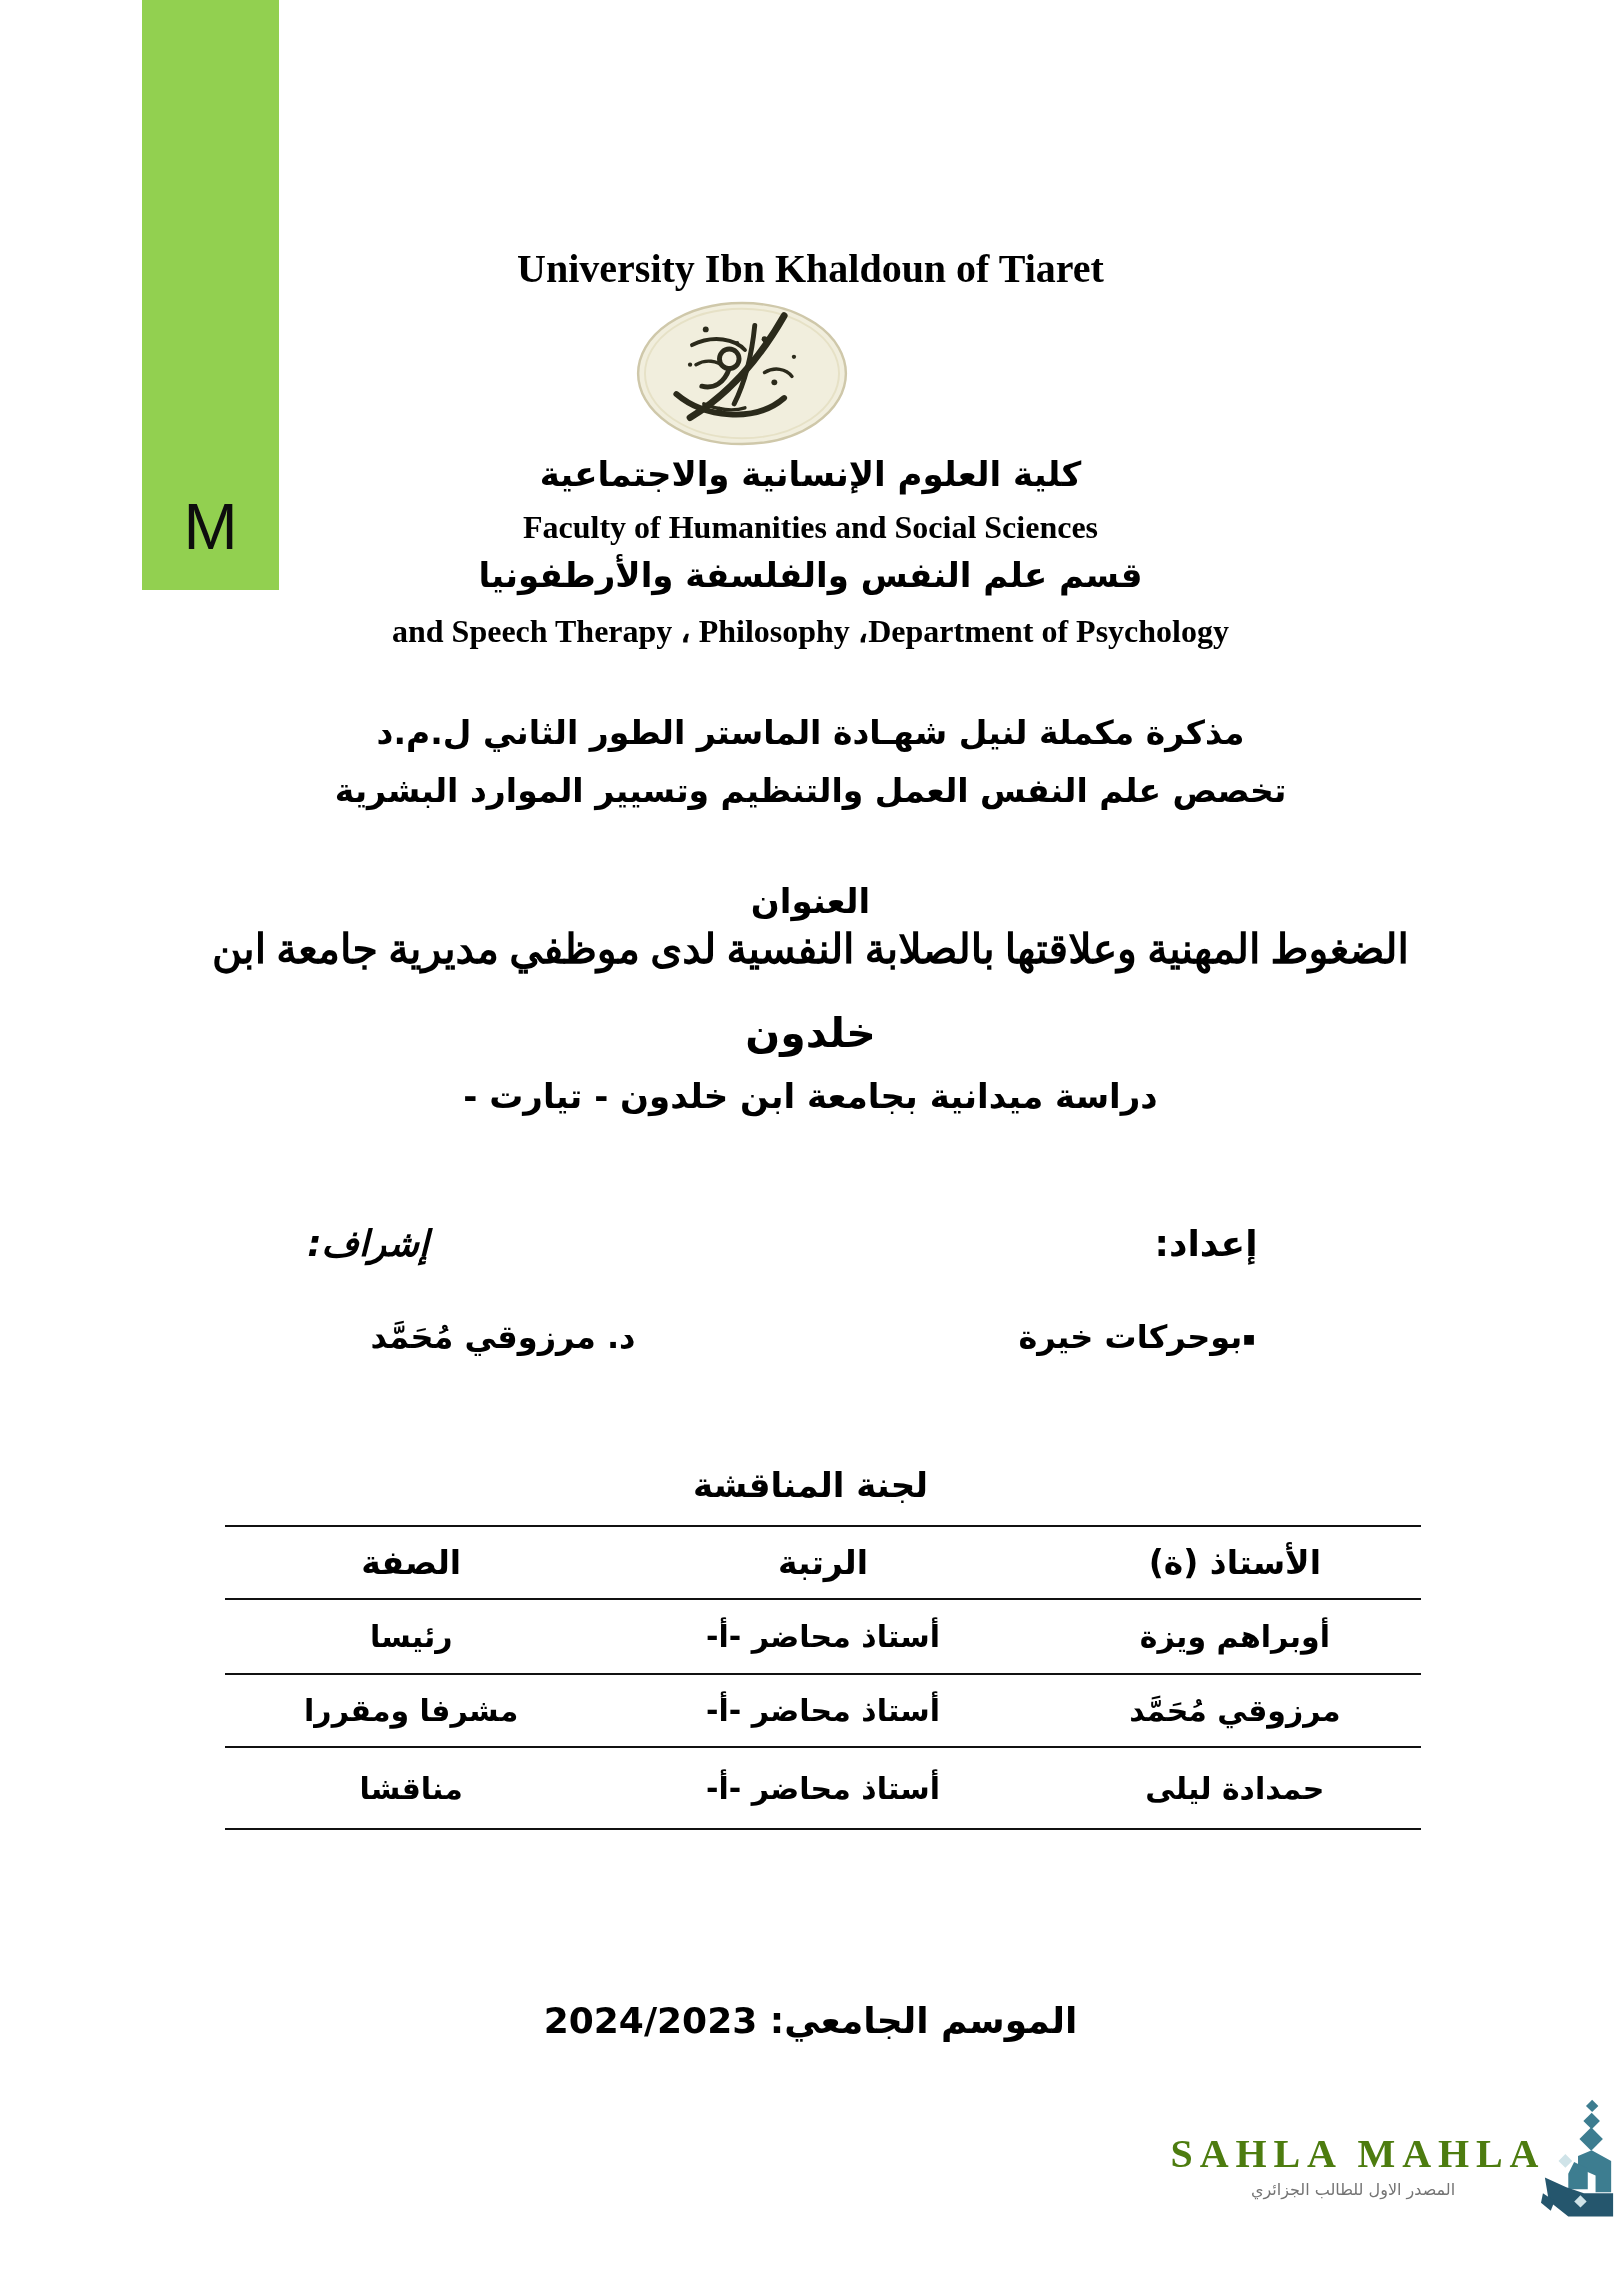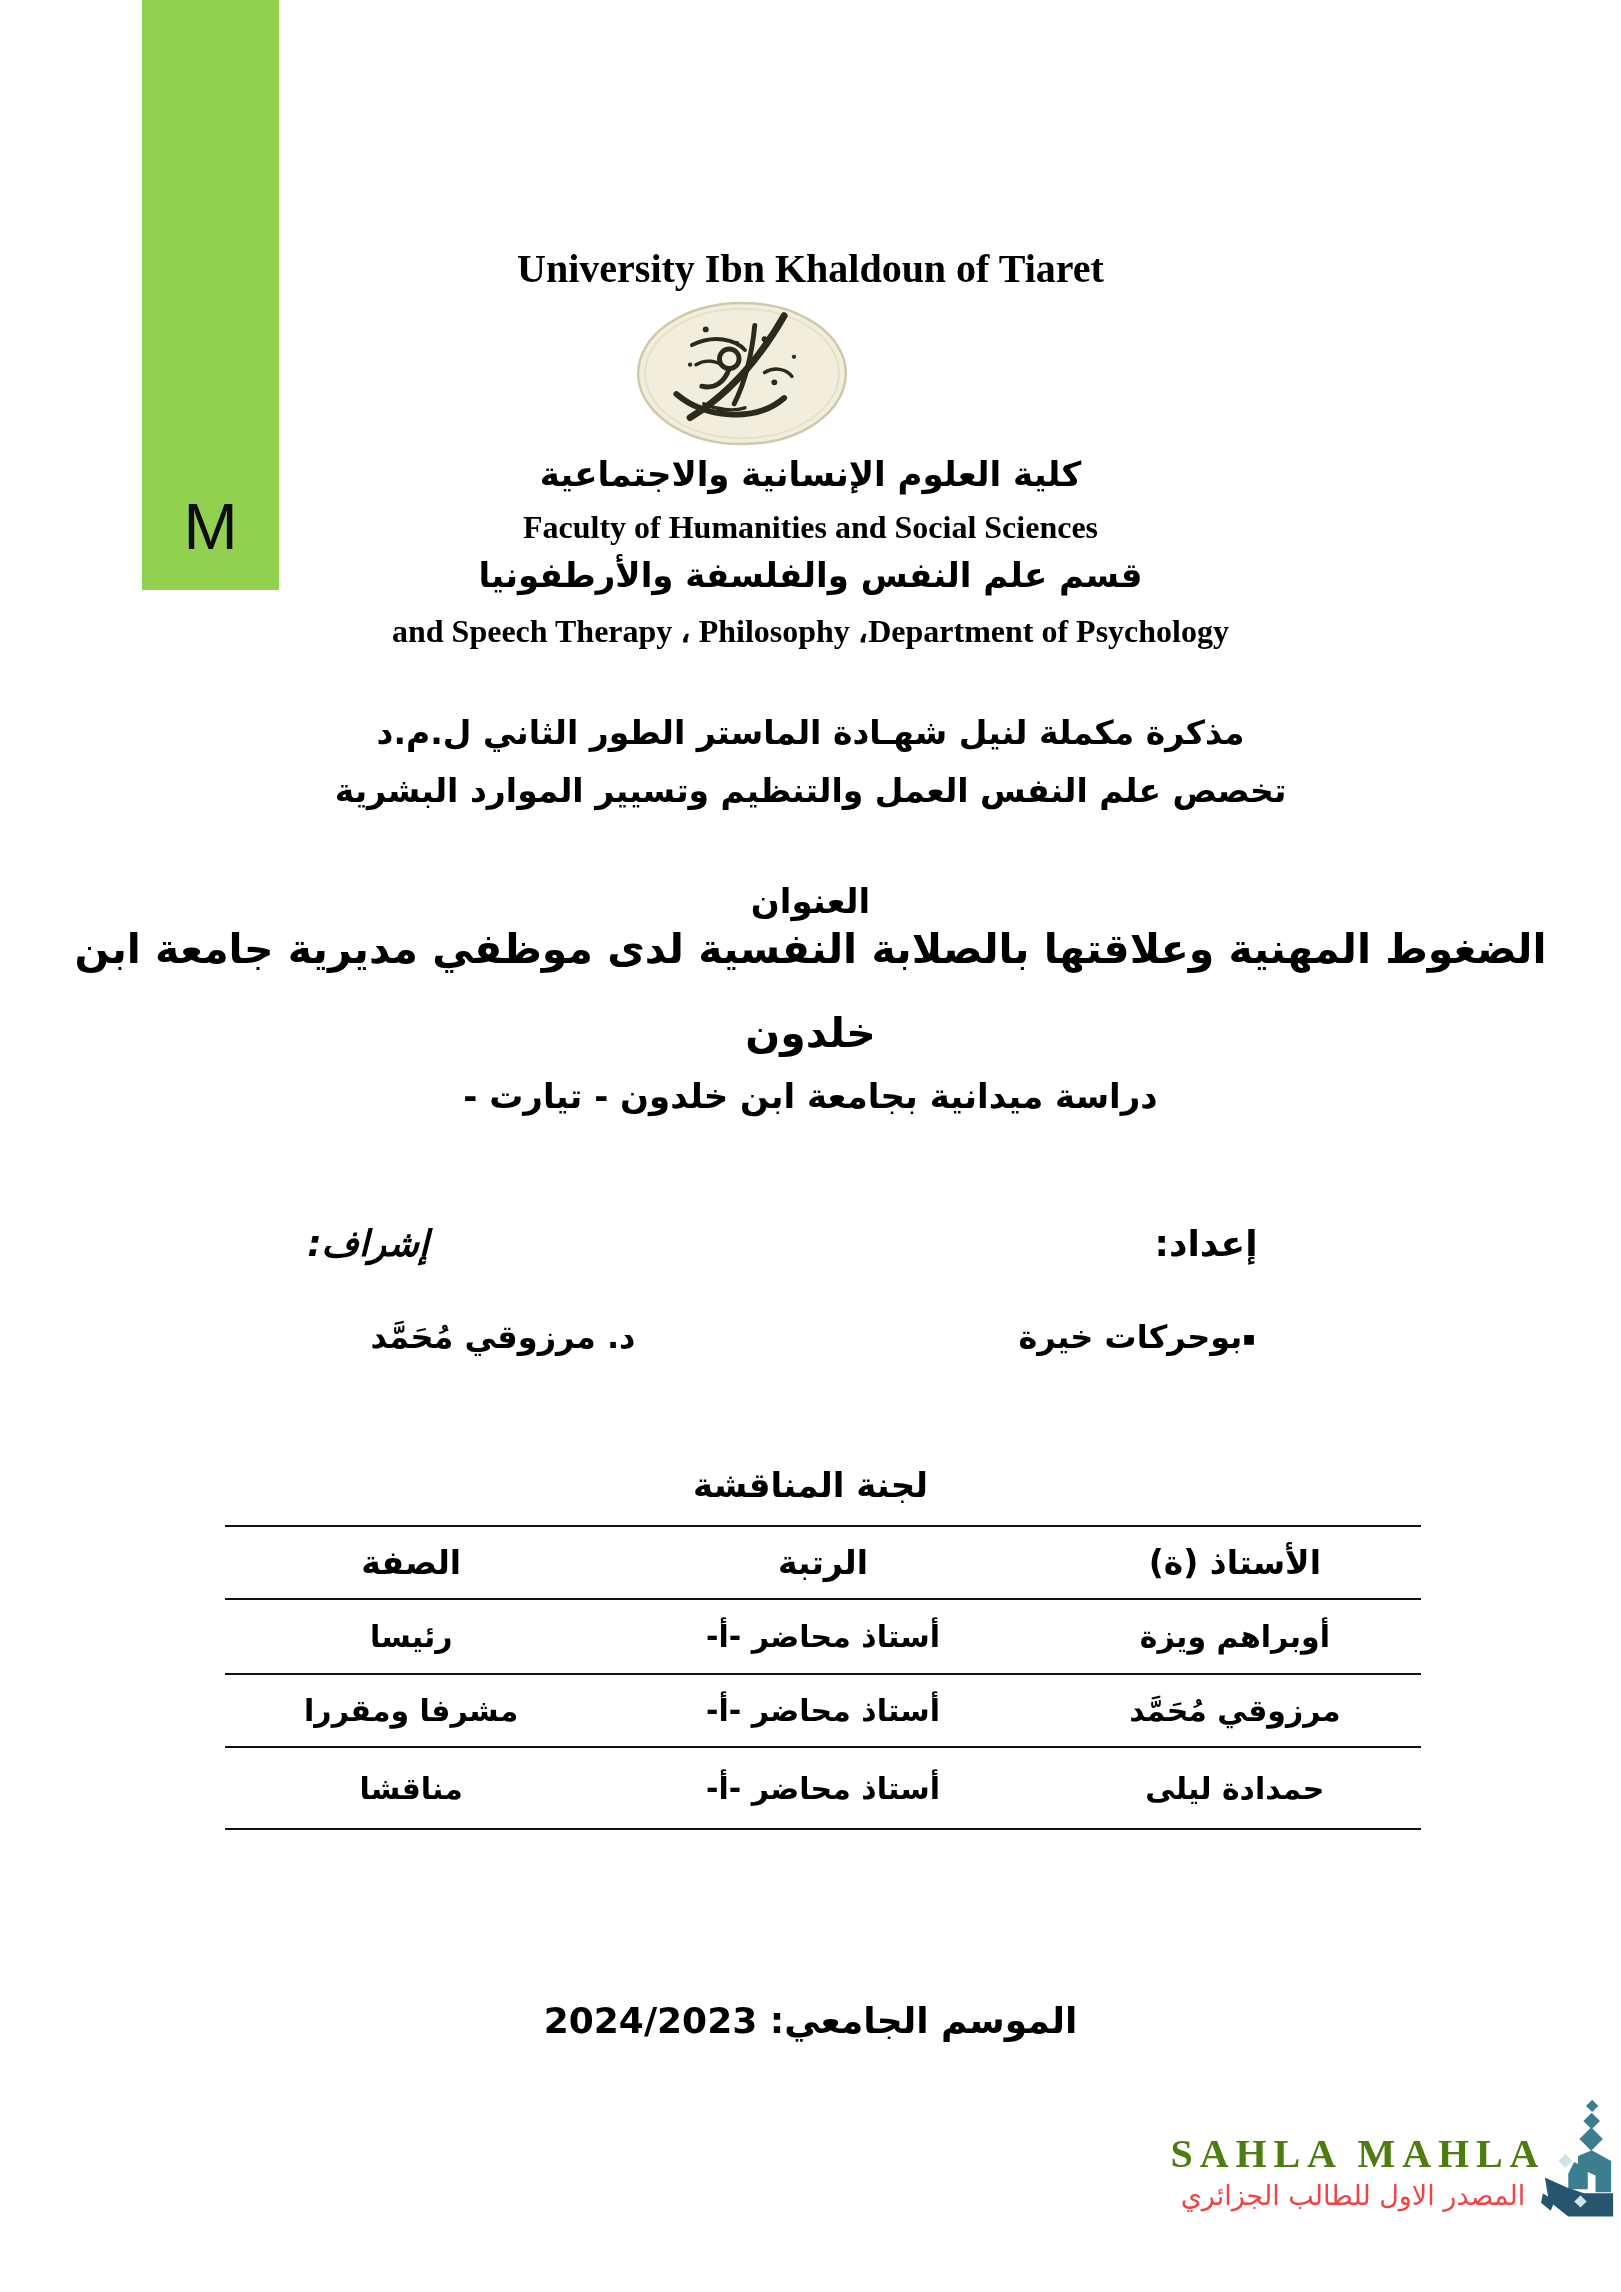--- a/index.html
+++ b/index.html
@@ -33,21 +33,21 @@
   .seal{left:635px;top:300px;width:214px;height:147px;}
   .f-ar{top:454px;font-size:34px;}
   .f-en{top:509px;font-size:32px;}
   .d-ar{top:555px;font-size:34px;}
   .d-en{top:612px;font-size:32px;}
 
   .memo1{top:713px;font-size:33px;}
   .memo2{top:771px;font-size:33px;}
 
   .t-label{top:881px;font-size:34px;}
-  .t-line1{top:925px;font-size:41px;}
+  .t-line1{top:925px;font-size:41px;font-family:Liberation Serif, serif;}
   .t-line2{top:1009px;font-size:41px;}
   .t-sub{top:1076px;font-size:34px;}
 
   .pin{position:absolute;transform:translateX(-50%);white-space:nowrap;}
   .lbl{font-size:36px;}
   .nm{font-size:32px;}
   .bullet-sq{font-size:19.6px;vertical-align:2.9px;letter-spacing:0;}
 
   .committee-heading{top:1465px;font-size:34px;}
   table.committee{
@@ -74,21 +74,21 @@
 
   .sahla-brand{
     position:absolute;left:1358px;top:2130px;transform:translateX(-50%);
     font-family:"Liberation Serif","DejaVu Serif",serif;
     font-weight:bold;font-size:40px;letter-spacing:6.9px;
     color:#4d7c0f;white-space:nowrap;
   }
   .sahla-tagline{
     position:absolute;left:1353px;top:2180px;transform:translateX(-50%);
     direction:rtl;font-family:"DejaVu Sans",sans-serif;
-    font-size:27px;color:#ef4444;white-space:nowrap;
+    font-size:16px;color:#737373;white-space:nowrap;
   }
   .sahla-icon{position:absolute;left:1541px;top:2099px;width:76px;height:122px;}
 </style>
 </head>
 <body>
 
 <div class="page">
 
   <div class="abs green-bar"></div>
   <div class="abs bookmark-m">M</div>

